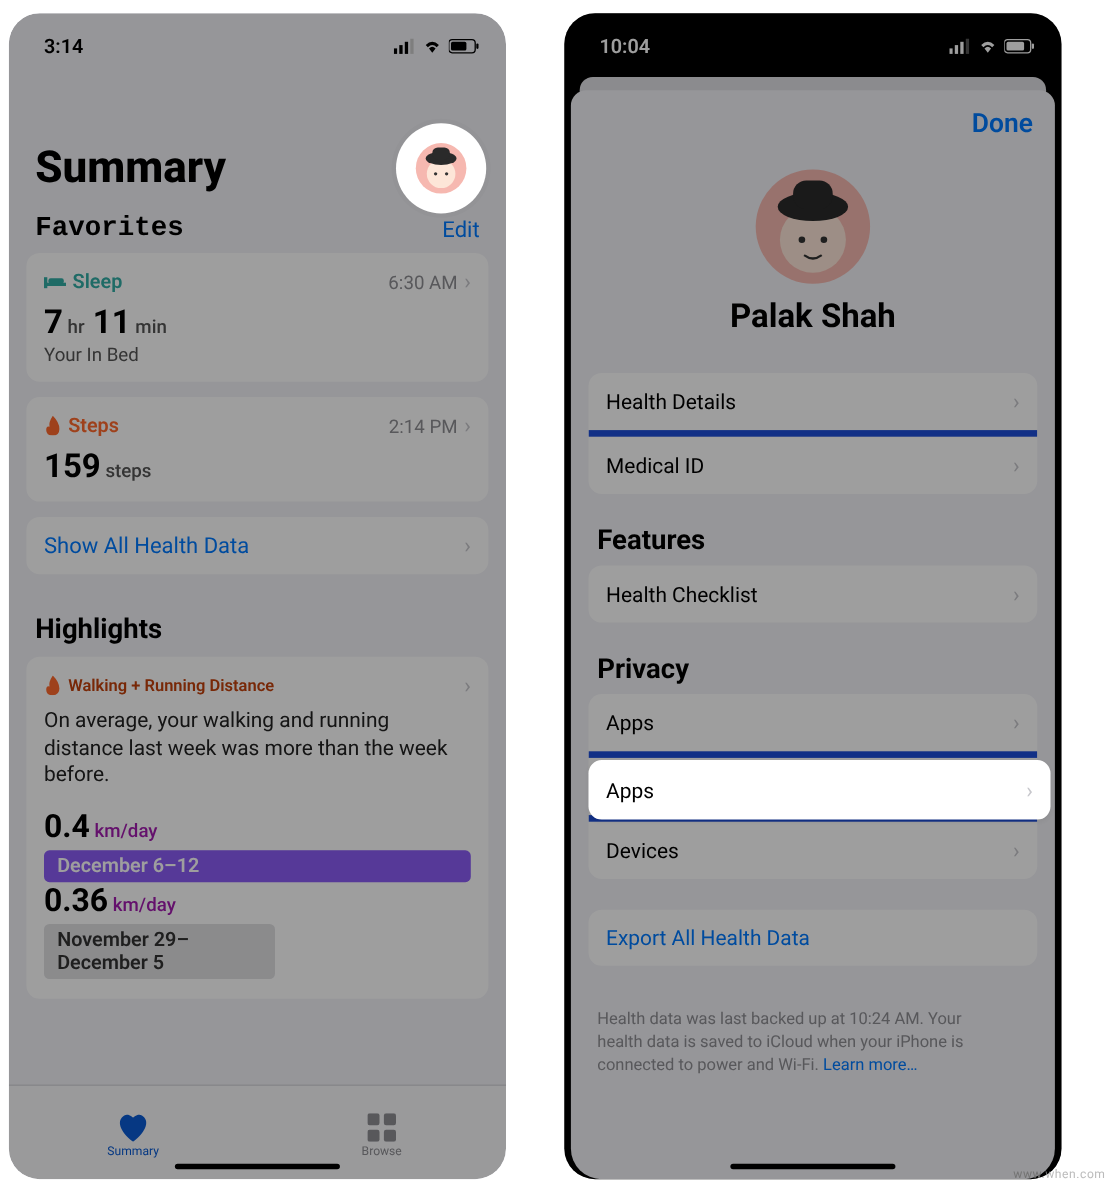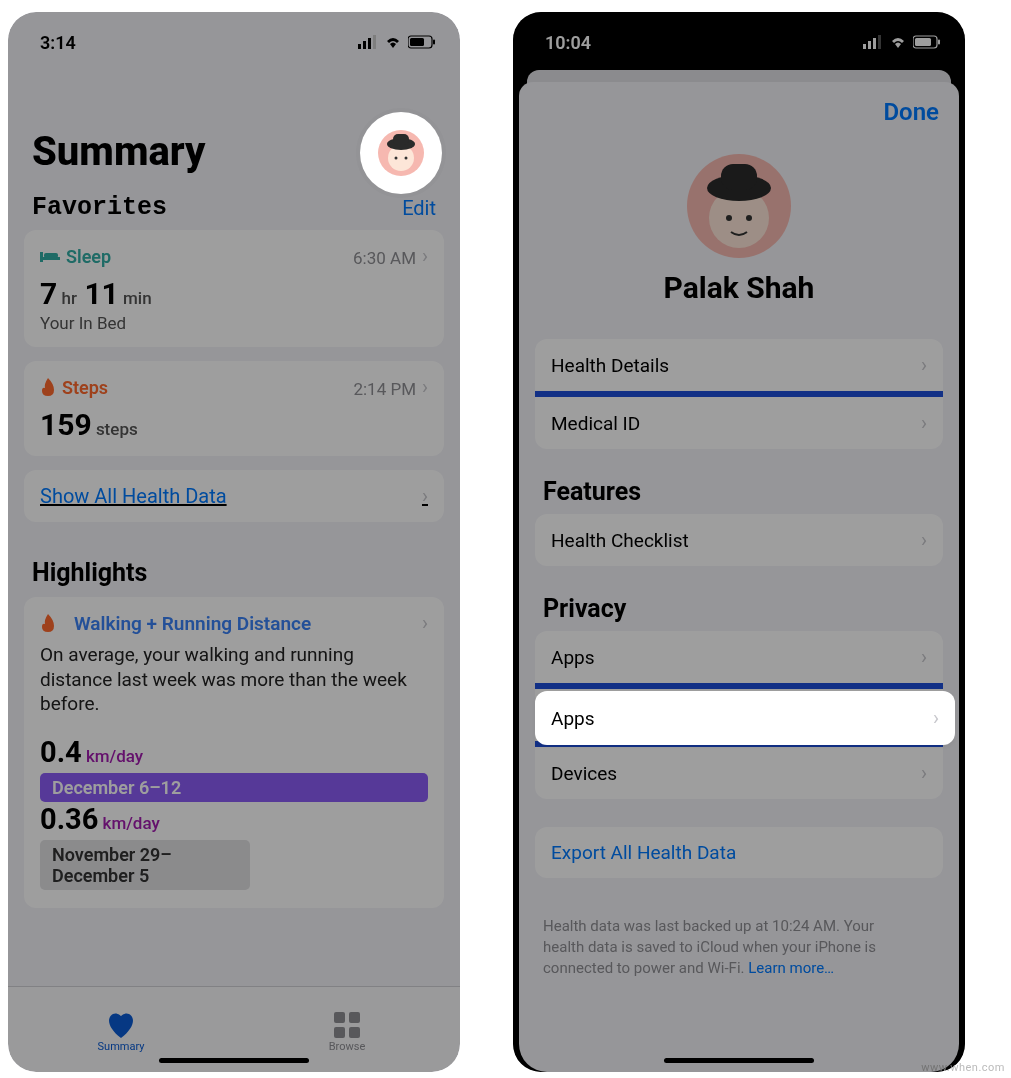--- a/index.html
+++ b/index.html
@@ -21,25 +21,25 @@
 .card { background: #fff; border-radius: 12px; margin: 0 16px 14px 16px; padding: 14px 16px; position: relative; }
 .card-row { display: flex; justify-content: space-between; align-items: center; }
 .card-label { display: flex; align-items: center; gap: 6px; font-weight: 600; font-size: 18px; }
 .sleep-color { color: #32ada5; }
 .steps-color { color: #ff6a2e; }
 .card-time { color: #8e8e93; font-size: 17px; display: flex; align-items: flex-end; gap: 6px; }
 .chevron { color: #c7c7cc; font-size: 20px; }
 .card-value { font-size: 30px; font-weight: 700; margin-top: 8px; }
 .card-value .unit { font-size: 17px; font-weight: 500; color: #555; }
 .card-sub { color: #555; font-size: 17px; margin-top: 2px; }
-.show-all { display: flex; justify-content: space-between; align-items: flex-start; text-decoration: underline; }
+.show-all { display: flex; justify-content: space-between; align-items: flex-start; }
 .show-all-text { color: #007aff; font-size: 20px; }
 .highlights-title { font-size: 25px; font-weight: 700; padding: 22px 24px 10px 24px; }
 .highlight-card { background: #fff; border-radius: 12px; margin: 0 16px; padding: 14px 16px 18px 16px; }
-.highlight-header { display: flex; align-items: center; gap: 18px; color: #3b82f6; font-weight: 600; font-size: 19px; }
+.highlight-header { display: flex; align-items: center; gap: 6px; color: #c2410c; font-weight: 600; font-size: 15px; }
 .highlight-body { font-size: 19px; color: #222; margin-top: 8px; line-height: 1.3; }
 .stat-value { font-size: 29px; font-weight: 700; margin-top: 18px; }
 .stat-value .unit { font-size: 17px; font-weight: 500; color: #a21caf; }
 .bar-primary { background: #8b5cf6; color: #fff; border-radius: 5px; padding: 4px 12px; font-size: 18px; font-weight: 600; margin-top: 4px; }
 .bar-secondary { background: #e0e0e3; color: #333; border-radius: 5px; padding: 4px 12px; font-size: 18px; font-weight: 600; margin-top: 4px; width: 54%; }
 .tab-bar { position: absolute; bottom: 0; left: 0; right: 0; height: 86px; background: rgba(248,248,250,0.94); border-top: 1px solid #d1d1d6; display: flex; }
 .tab { flex: 1; display: flex; flex-direction: column; align-items: center; justify-content: center; gap: 2px; font-size: 11px; padding-top: 6px; }
 .tab-active { color: #0a5bd3; }
 .tab-inactive { color: #8e8e93; }
 .home-indicator { position: absolute; bottom: 9px; left: 50%; transform: translateX(-50%); width: 150px; height: 5px; background: #000; border-radius: 3px; }

